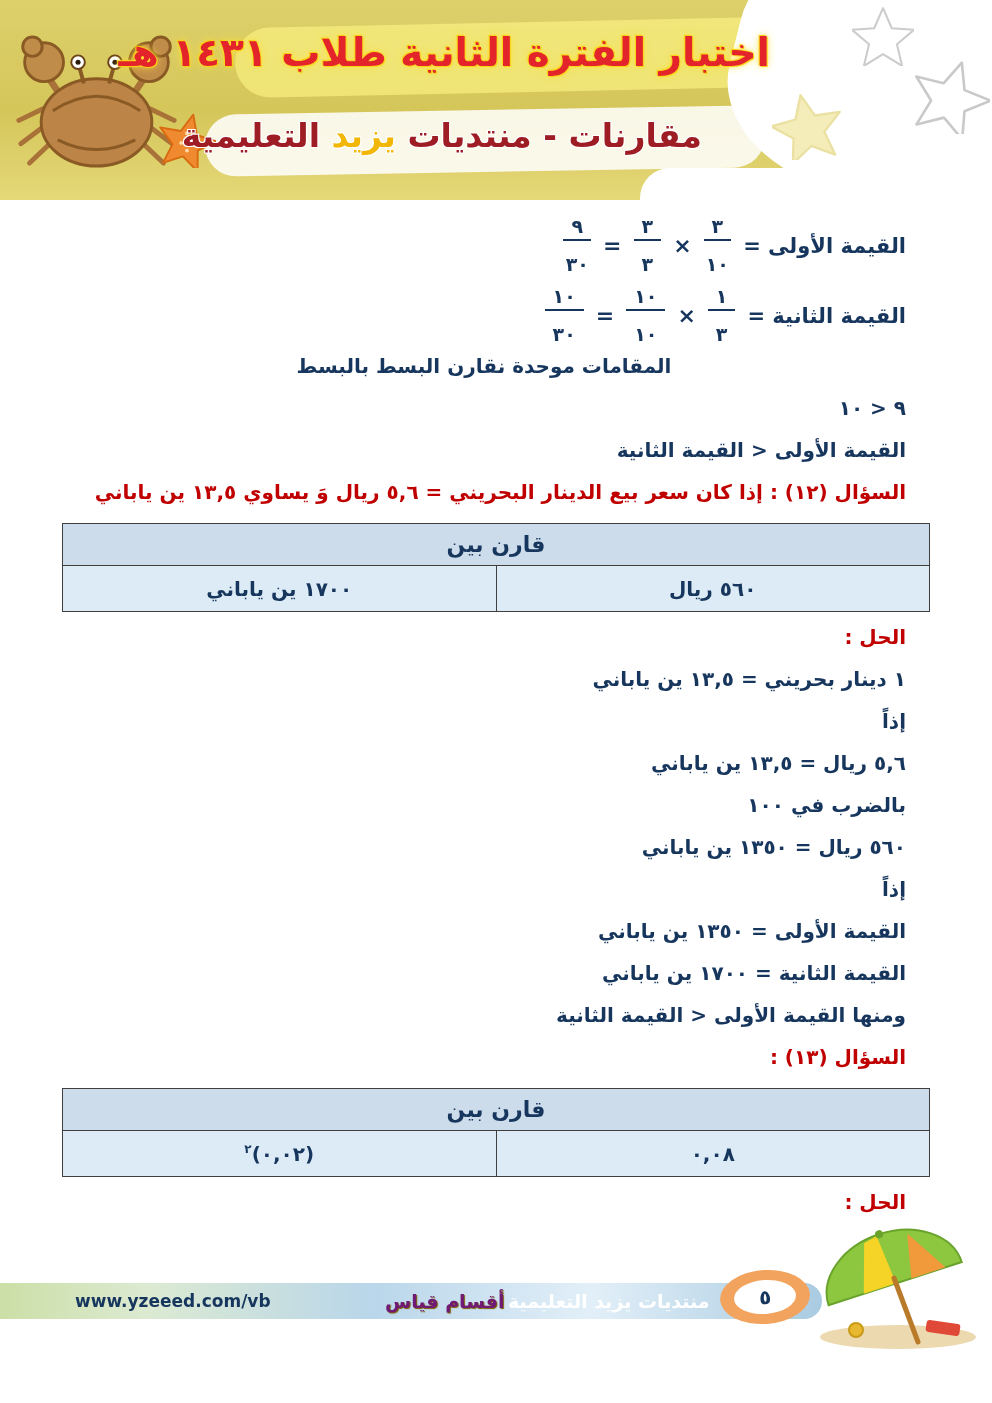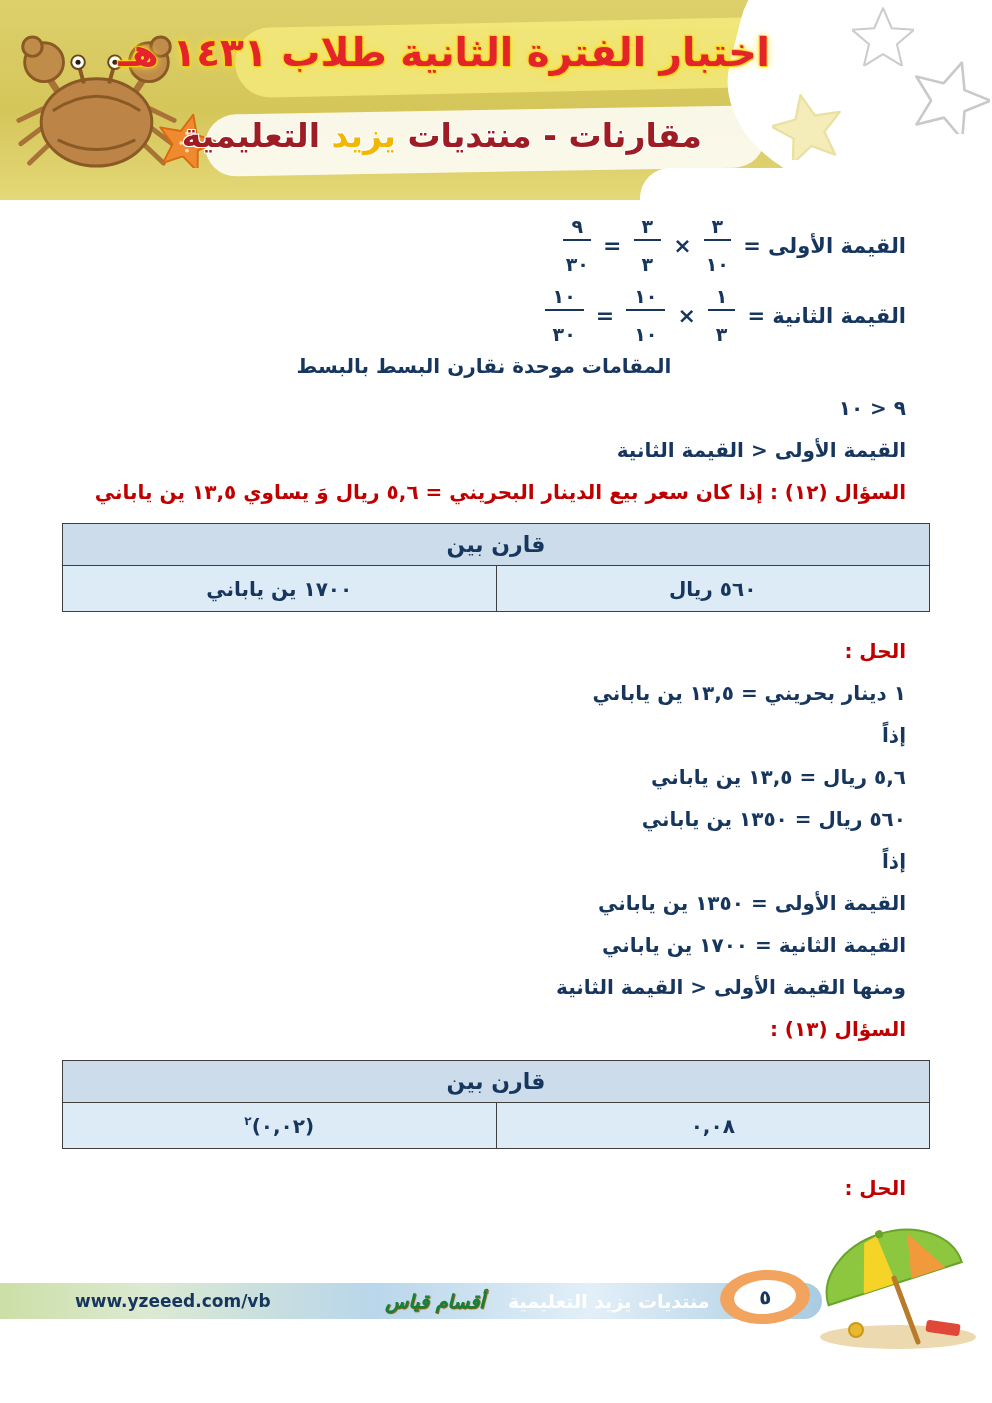--- a/index.html
+++ b/index.html
@@ -28,32 +28,32 @@
   .content { direction:rtl; text-align:right; padding:16px 86px 0 62px; color:#17365d; }
   .eq-row { display:flex; align-items:center; gap:12px; min-height:56px; margin-bottom:10px; font-size:21px; font-weight:bold; color:#17365d; }
   .frac { display:inline-flex; flex-direction:column; align-items:center; line-height:1.15; font-size:19px; }
   .frac .num { border-bottom:2px solid #17365d; padding:0 8px 1px; }
   .frac .den { padding-top:13px; }
   .eq-op, .eq-eq { font-size:22px; }
   .blue-line { font-size:20px; font-weight:bold; color:#17365d; line-height:23px; margin-bottom:19px; }
   .red-line { font-size:20px; font-weight:bold; color:#c00000; line-height:23px; margin-bottom:19px; }
   .mt-sm { margin-top:2px;text-align:center; }
 
-  table.cmp { width:calc(100% + 24px); margin-right:-24px; border-collapse:collapse; margin-bottom:28px; }
+  table.cmp { width:calc(100% + 24px); margin-right:-24px; border-collapse:collapse; margin-bottom:14px; }
   table.cmp th, table.cmp td { border:1px solid #3f3f3f; text-align:center; font-weight:bold; color:#17365d; }
   table.cmp th { background:#ccdcea; font-size:22px; height:42px; }
   table.cmp td { background:#dcebf5; font-size:20px; height:46px; width:50%; }
   .pow sup { font-size:12px; }
 
   
   .footer-bar { position:absolute; left:0; top:1283px; width:822px; height:36px; border-radius:0 18px 18px 0;
                 background:linear-gradient(90deg,#ccdfa6 0%,#dcead2 18%,#b9d6ea 45%,#e2eff8 72%,#a9cbe1 100%); }
   .footer-url { position:absolute; left:75px; top:1291px; font-size:17px; font-weight:bold; color:#17365d; direction:ltr; }
-  .footer-sections { position:absolute; left:385px; top:1290px; font-size:19px; font-weight:bold; color:#15803d; direction:rtl;
-                     text-shadow:1px 1px 1px #7a5c00;font-style:italic; }
+  .footer-sections { position:absolute; left:385px; top:1290px; font-size:19px; font-weight:bold; color:#701a75; direction:rtl;
+                     text-shadow:1px 1px 1px #7a5c00; }
   .footer-forum { position:absolute; left:508px; top:1290px; font-size:19px; font-weight:bold; color:#ffffff; direction:rtl; }
   .page-badge { position:absolute; left:720px; top:1270px; width:90px; height:54px; background:#f2a45f; border-radius:50%;
                 display:flex; align-items:center; justify-content:center; transform:rotate(-4deg); }
   .page-badge .inner { width:62px; height:34px; background:#ffffff; border-radius:50%; display:flex; align-items:center;
                        justify-content:center; font-size:20px; font-weight:bold; color:#17365d; }
   .umbrella { position:absolute; left:798px; top:1222px; }
 </style>
 </head>
 <body>
 
@@ -165,20 +165,21 @@
         <td>١٧٠٠ ين ياباني</td>
       </tr>
     </tbody>
       </table>
 
     <div class="red-line">الحل :</div>
 
     <div class="blue-line">١ دينار بحريني = ١٣,٥ ين ياباني</div>
     <div class="blue-line">إذاً</div>
     <div class="blue-line">٥,٦ ريال = ١٣,٥ ين ياباني</div>
+    <div class="blue-line">بالضرب في ١٠٠</div>
     <div class="blue-line">٥٦٠ ريال = ١٣٥٠ ين ياباني</div>
     <div class="blue-line">إذاً</div>
     <div class="blue-line">القيمة الأولى = ١٣٥٠ ين ياباني</div>
     <div class="blue-line">القيمة الثانية = ١٧٠٠ ين ياباني</div>
     <div class="blue-line">ومنها القيمة الأولى &lt; القيمة الثانية</div>
 
     <div class="red-line">السؤال (١٣) :</div>
 
     <table class="cmp" dir="rtl">
       <tbody>

